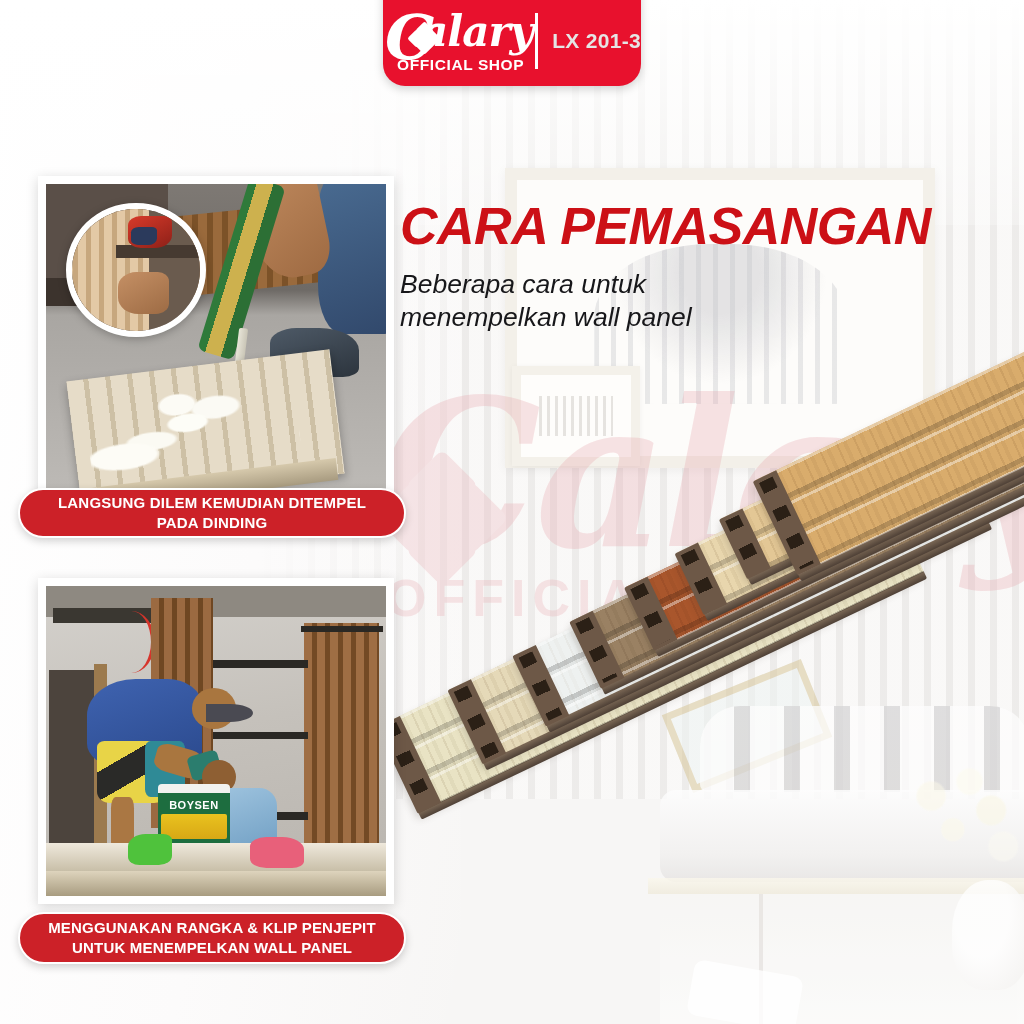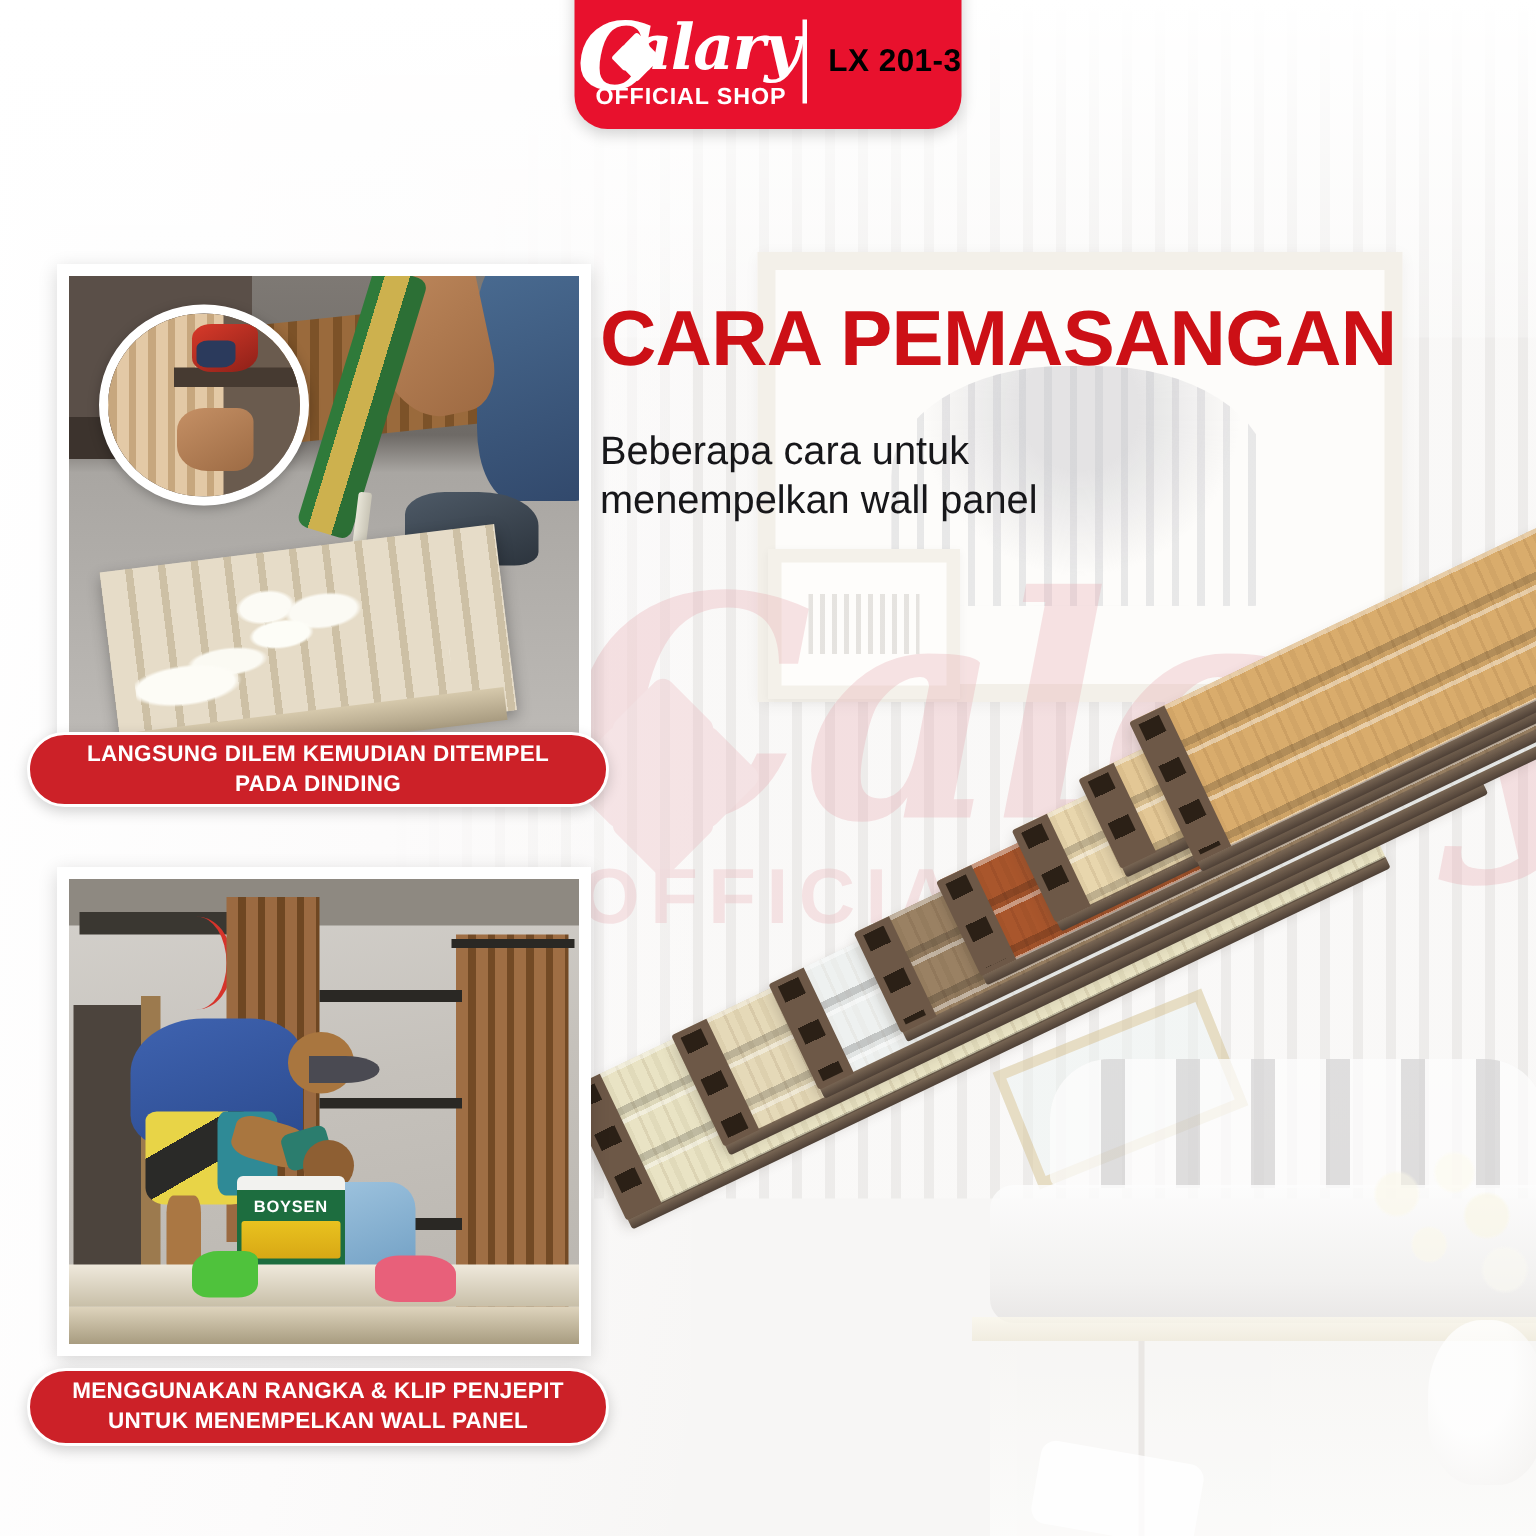--- a/index.html
+++ b/index.html
@@ -404,32 +404,32 @@
   .logo-mark span:nth-child(1){ left:7.5px; top:0; }
   .logo-mark span:nth-child(2){ left:0;     top:7.5px; }
   .logo-mark span:nth-child(3){ left:15px;  top:7.5px; }
   .logo-mark span:nth-child(4){ left:7.5px; top:15px; }
   .logo-official {
     position:absolute; left:14px; top:54px;
     font-size:15.5px; font-weight:700; letter-spacing:.6px; color:#ffffff;
   }
   .badge-div { width:3px; height:56px; background:#ffffff; margin:0 14px 0 2px; }
   .badge-code {
-    font-size:21px; font-weight:700; color:#000000; letter-spacing:.3px;
+    font-size:21px; font-weight:700; color:#e5e5e5; letter-spacing:.3px;
     white-space:nowrap;
   }
 
   
-  .headline-block { position:absolute; left:400px; top:200px; z-index:5; }
+  .headline-block { position:absolute; left:400px; top:200px; z-index:5;font-style:italic; }
   .headline {
     font-size:52px; font-weight:700; color:#cc1016;
     letter-spacing:-.5px; line-height:1; white-space:nowrap;
   }
   .subhead {
-    margin-top:32px;
+    margin-top:16px;
     font-size:26.5px; font-weight:400; color:#17171a;
     line-height:1.26; white-space:pre-line;
   }
 
   
   .caption {
     position:absolute; z-index:6;
     background:#cc2128;
     border-radius:28px;
     border:2px solid #ffffff;

